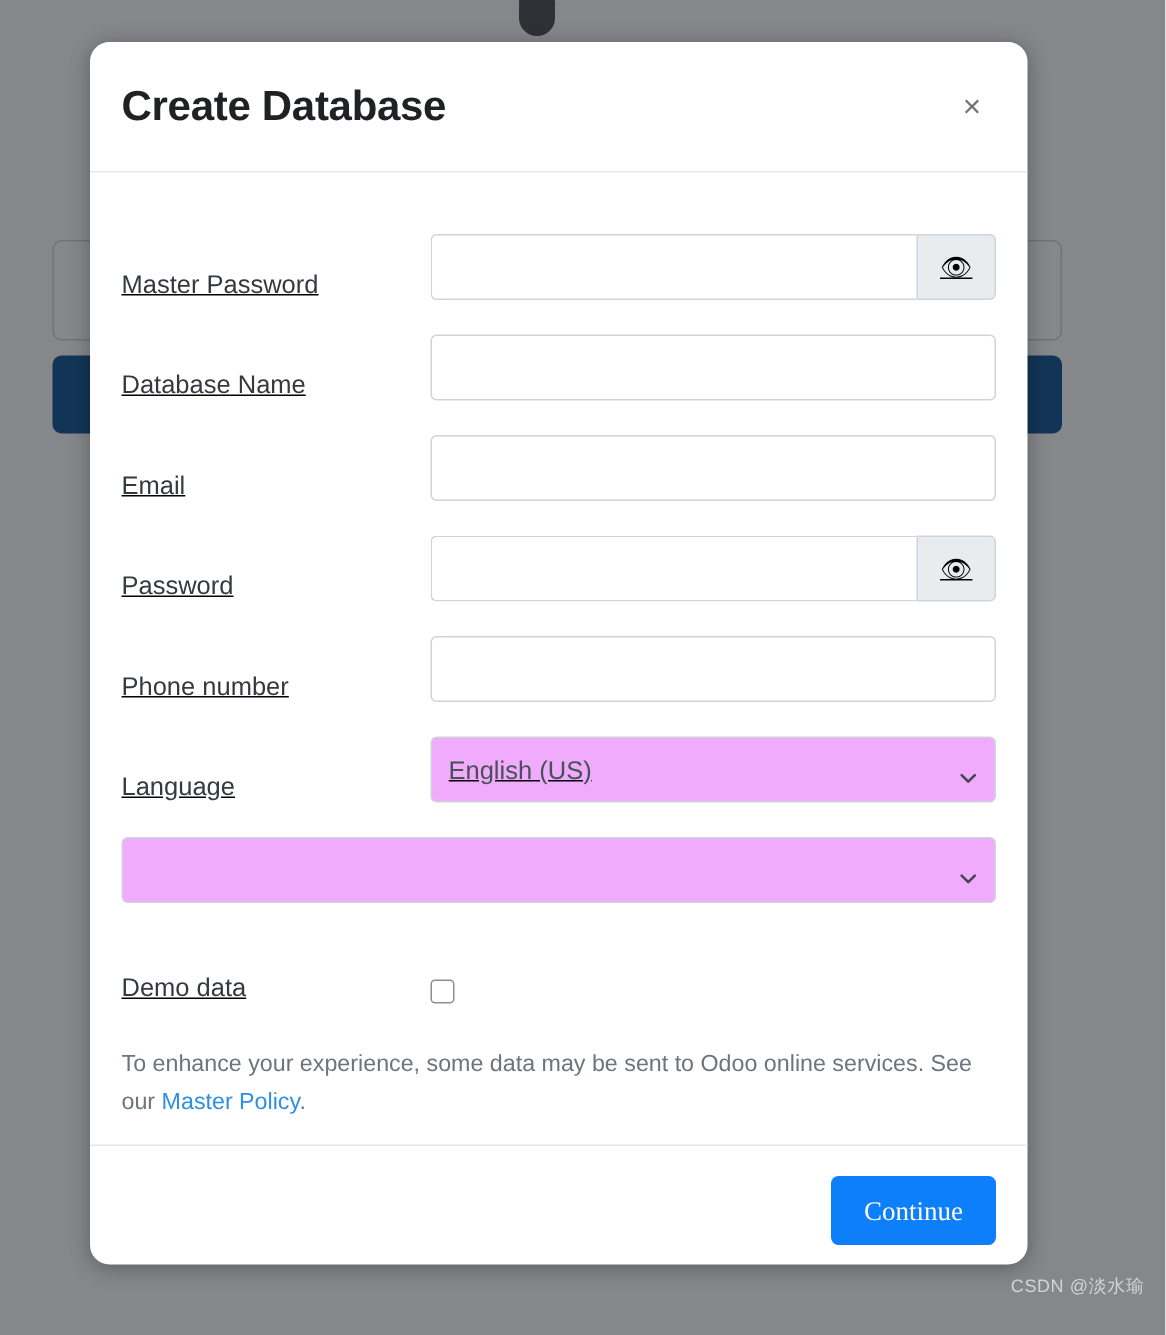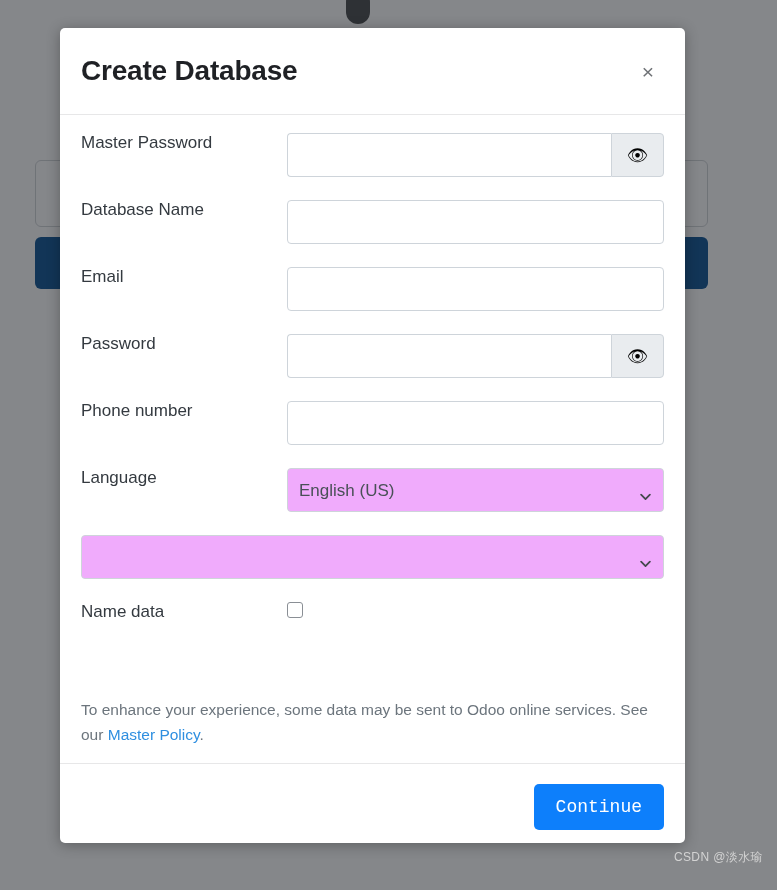--- a/index.html
+++ b/index.html
@@ -67,21 +67,21 @@
   }
 
   
   #modal {
     position: absolute;
     left: 60px;
     top: 28px;
     width: 625px;
     height: 815px;
     background: #ffffff;
-    border-radius: 5px;
+    border-radius: 13px;
     box-shadow: 0 2px 14px rgba(0,0,0,.30);
     display: flex;
     flex-direction: column;
   }
 
   #modal-header {
     height: 87px;
     border-bottom: 1px solid #e7e7e8;
     display: flex;
     align-items: center;
@@ -108,22 +108,23 @@
     font-family: "Liberation Sans", sans-serif;
   }
 
   #modal-body {
     flex: 1 1 auto;
     padding: 18px 21px 0 21px;
   }
 
   .form-row {
     display: flex;
-    align-items: flex-start;
+    align-items: flex-end;
     min-height: 67px;
+    text-decoration: underline;
   }
   .form-label {
     width: 206px;
     flex: 0 0 206px;
     font-size: 17px;
     color: #343a40;
     padding-right: 10px;
   }
   .form-control-wrap {
     flex: 1 1 auto;
@@ -225,21 +226,21 @@
     align-items: center;
     justify-content: flex-end;
     padding: 0 21px;
   }
   #continue-button {
     background: #0d7ffb;
     color: #ffffff;
     border: none;
     border-radius: 5px;
     font-size: 18px;
-    font-family: Liberation Mono, monospace;
+    font-family: Liberation Serif, serif;
     padding: 12px 22px;
     cursor: pointer;
     line-height: 1.25;
   }
 </style>
 </head>
 <body>
 
 <div id="backdrop-page">
   <div id="bg-top-pill"></div>
@@ -320,21 +321,21 @@
           <span class="select-caret">
             <svg viewBox="0 0 12 8" width="11" height="7" aria-hidden="true">
               <path d="M1 1.4 L6 6.4 L11 1.4" fill="none" stroke="currentColor" stroke-width="2" stroke-linecap="round" stroke-linejoin="round"></path>
             </svg>
           </span>
         </div>
       </div>
     </div>
 
     <div class="form-row">
-      <div class="form-label">Name data</div>
+      <div class="form-label">Demo data</div>
       <div class="form-control-wrap">
         <input class="checkbox-input" type="checkbox" style="">
       </div>
     </div>
 
     <p id="privacy-note"><span>To enhance your experience, some data may be sent to Odoo online services. See our </span><a id="privacy-policy-link">Master Policy</a><span>.</span></p>
 
   </div>
 
   <div id="modal-footer">

